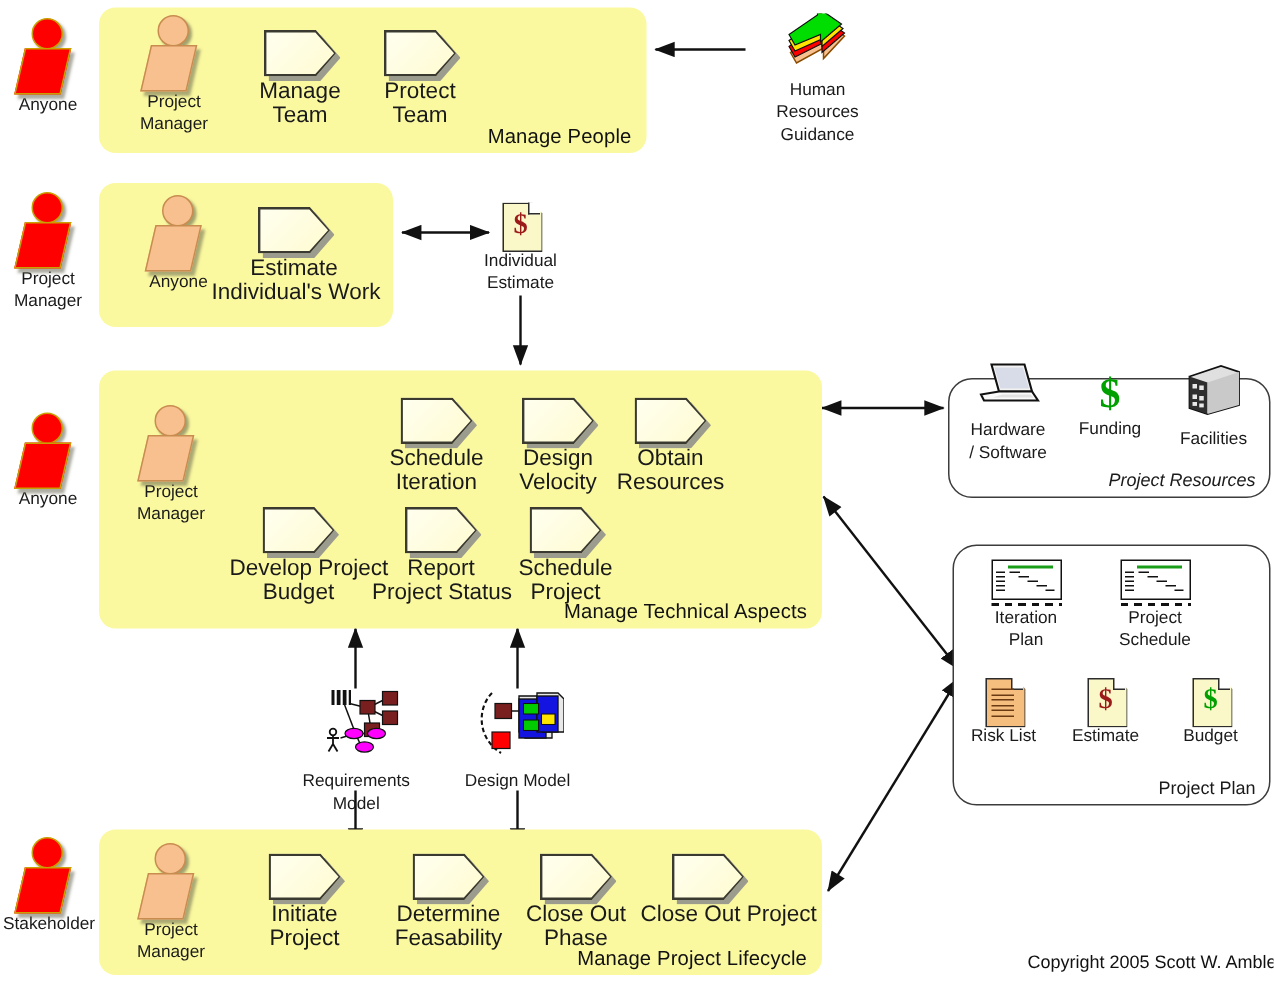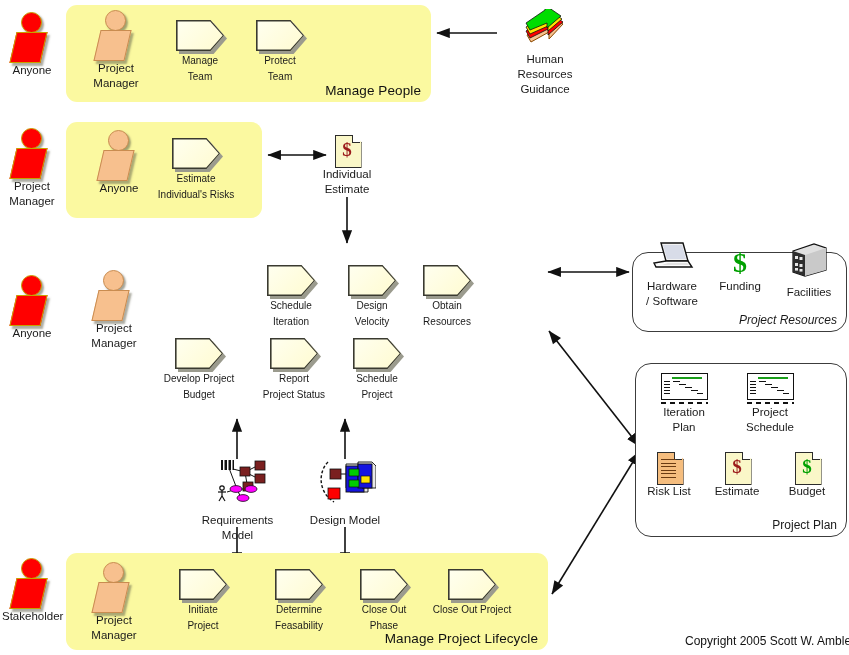--- a/index.html
+++ b/index.html
@@ -29,21 +29,21 @@
   .proc .shape i{position:absolute;left:3px;top:3px;width:48px;height:31px;
      background:#9b9b8e;
      clip-path:polygon(0 0,72% 0,100% 50%,72% 100%,0 100%);}
   .proc .shape b{position:absolute;left:0;top:0;width:48px;height:31px;
      background:linear-gradient(135deg,#FFFFF0 0%,#FFFBD0 100%);
      clip-path:polygon(0 0,72% 0,100% 50%,72% 100%,0 100%);}
   .proc .shape s{position:absolute;left:0;top:0;width:48px;height:31px;
      background:#3a3a30;
      clip-path:polygon(0 0,72% 0,100% 50%,72% 100%,0 100%,0 0,
                        1.6px 1.6px,1.6px 29.4px,71.3% 29.4px,97.3% 50%,71.3% 1.6px,1.6px 1.6px);}
-  .proc .cap{font-size:10px;line-height:13px;margin-top:3px;white-space:nowrap;}
+  .proc .cap{font-size:15px;line-height:13px;margin-top:3px;white-space:nowrap;}
 
   
   .cont{position:absolute;border:1.4px solid #3c3c3c;border-radius:16px;background:#fff;}
   .cont-title{position:absolute;right:9px;bottom:4px;font-size:12px;white-space:nowrap;}
 
   
   .item{position:absolute;text-align:center;}
   .item .cap{font-size:11.5px;line-height:13px;margin-top:2px;white-space:nowrap;}
 
   
@@ -186,33 +186,36 @@
     <div class="cap">Anyone</div>
   </div>
 
   <div class="proc" style="left:141px;top:138px;width:110px;">
     <div class="shape">
         <i></i>
         <b></b>
         <s></s>
       </div>
     <div class="cap">Estimate</div>
-    <div class="cap">Individual's Risks</div>
+    <div class="cap">Individual's Work</div>
   </div>
 
   <div class="item" style="left:317px;top:135px;width:60px;">
     <div class="doc yellow">
       <div class="pg"></div>
         <div class="fold"></div>
       <div class="sym" style="color:#9B1B1B;">$</div>
     </div>
     <div class="cap">Individual</div>
     <div class="cap">Estimate</div>
   </div>
 
+  <div class="lane" style="left:66px;top:247px;width:482px;height:172px;">
+    <div class="lane-title">Manage Technical Aspects</div>
+  </div>
 
   <div class="actor red" style="left:2px;top:275px;">
     <div class="fig">
       <div class="head"></div>
         <div class="body"></div>
       </div>
     <div class="cap">Anyone</div>
   </div>
 
   <div class="actor tan" style="left:84px;top:270px;">

